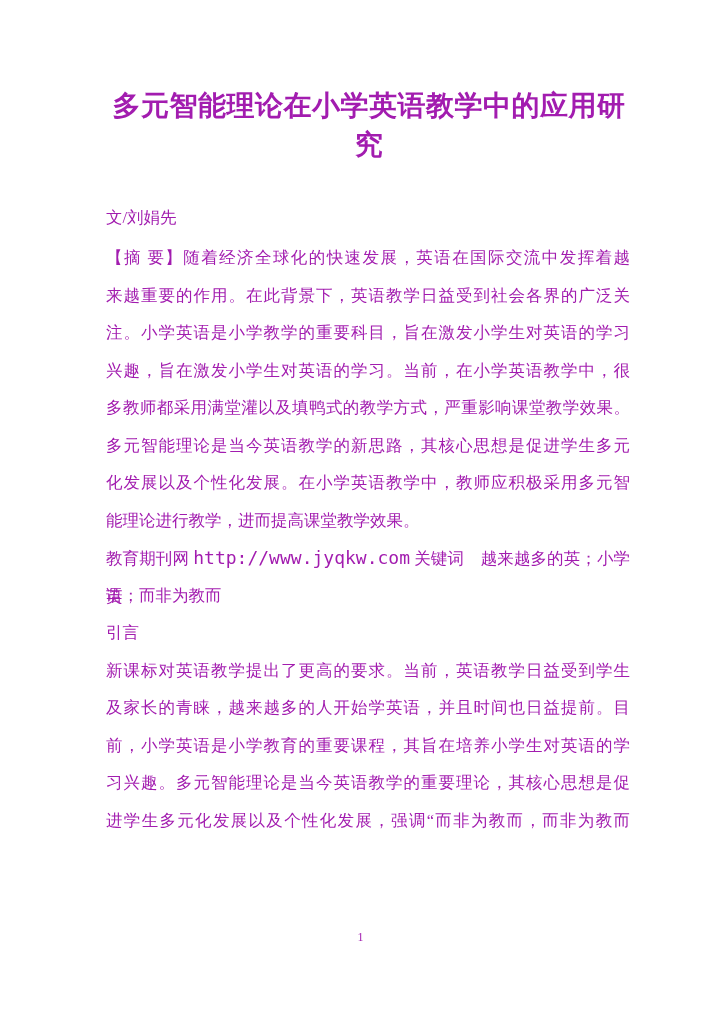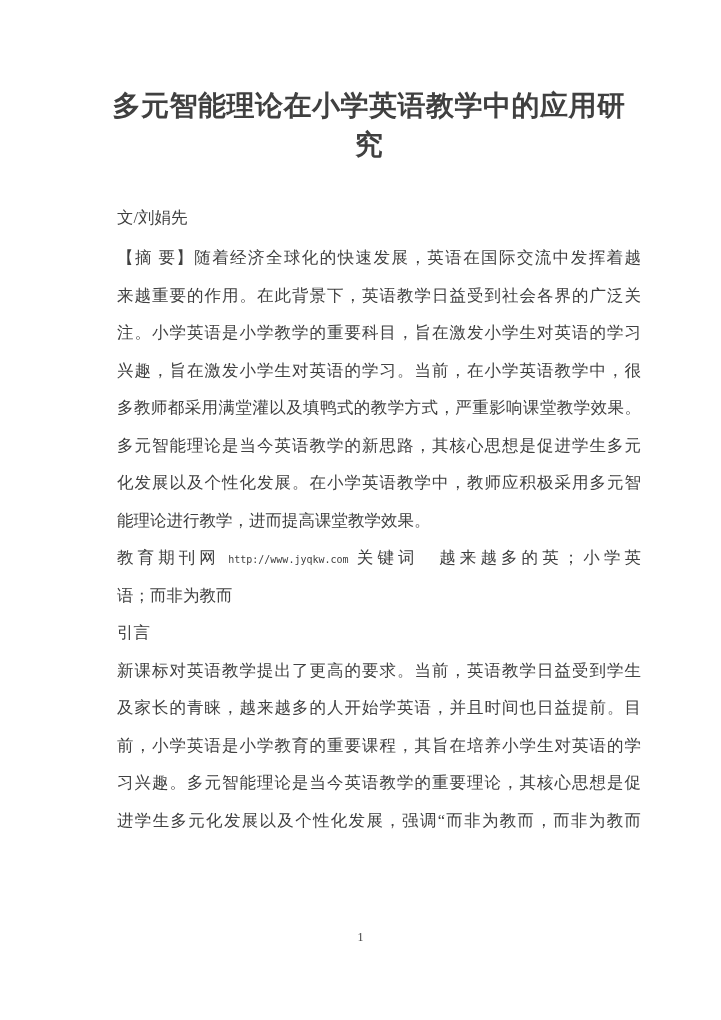--- a/index.html
+++ b/index.html
@@ -5,59 +5,59 @@
   html, body {
     margin: 0;
     padding: 0;
     background: #ffffff;
   }
   .page {
     position: relative;
     width: 721px;
     height: 1020px;
     background: #ffffff;
-    color: #404040;
+    color: #a21caf;
     font-family: "Liberation Serif", "DejaVu Serif", serif;
     overflow: hidden;
   }
   .doc-title {
     position: absolute;
     top: 86px;
     left: 107px;
     width: 524px;
     text-align: center;
     font-size: 28px;
     font-weight: 700;
     line-height: 39px;
     letter-spacing: 0.5px;
   }
   .doc-body {
     position: absolute;
     top: 199px;
-    left: 117px;
+    left: 106px;
     width: 524px;
     font-size: 16.5px;
   }
   .line {
     height: 37.5px;
     line-height: 37.5px;
     white-space: nowrap;
   }
   .line.j {
     white-space: normal;
     text-align: justify;
     text-align-last: justify;
     text-justify: inter-character;
   }
   .byline-row {
     margin-bottom: 2.5px;
   }
   .mono-url {
     font-family: "DejaVu Sans Mono", "Liberation Mono", monospace;
-    font-size: 10px;
+    font-size: 18px;
   }
   .page-number {
     position: absolute;
     top: 930px;
     left: 0;
     width: 721px;
     text-align: center;
     font-size: 12px;
     line-height: 15px;
   }

